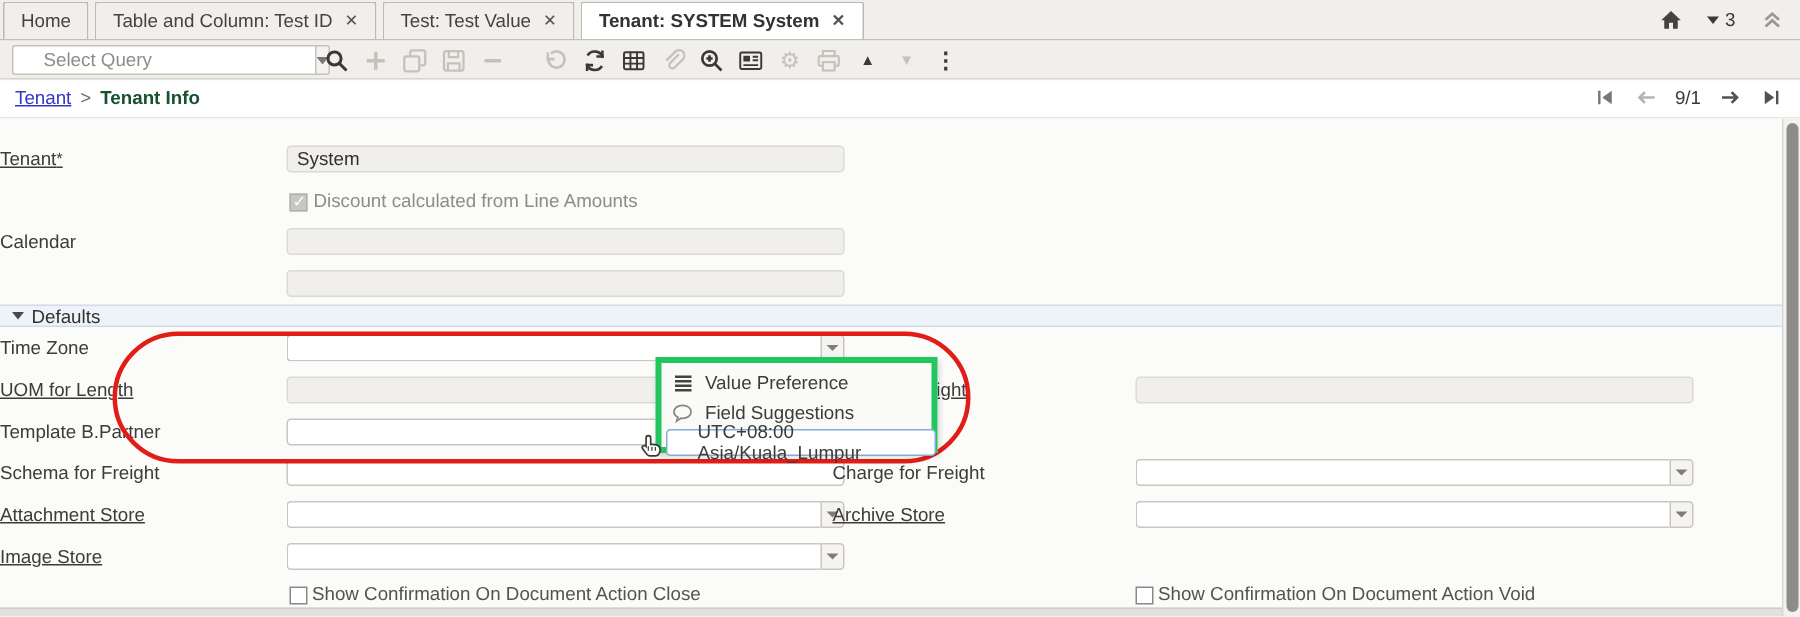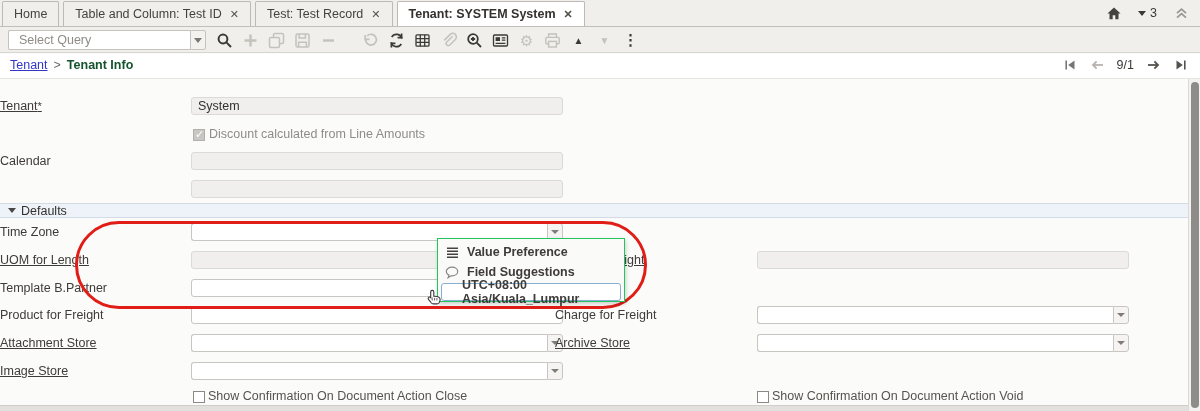--- a/index.html
+++ b/index.html
@@ -18,21 +18,21 @@
   .tabbar-right { position:absolute; right:10px; top:0; height:26px; display:flex; align-items:center; gap:16px; }
   .winsel { display:flex; align-items:center; gap:4px; font-size:12.5px; color:#3b3936; }
   .winsel .tri { width:0; height:0; border-left:4px solid transparent; border-right:4px solid transparent;
                  border-top:5px solid #3b3936; }
 
   
   .toolbar { position:absolute; left:0; top:27px; width:1200px; height:26px; background:#f1efec;
              border-bottom:1px solid #d8d5d1; display:flex; align-items:center; }
   .sqwrap { position:absolute; left:8px; top:3px; width:198px; height:20px; display:flex; }
   .sq { flex:1; height:20px; border:1px solid #c6c3bf; border-right:none; border-radius:2px 0 0 2px;
-        padding:0 10px; font-size:12.5px; color:#3b3936; background:#fff; outline:none; }
+        padding:0 20px; font-size:12.5px; color:#3b3936; background:#fff; outline:none; }
   .sq::placeholder { color:#8f8c87; }
   .sqbtn { width:18px; height:20px; background:#f4f2ef; border:1px solid #c6c3bf; border-radius:0 2px 2px 0;
            display:flex; align-items:center; justify-content:center; }
   .sqbtn .tri { width:0; height:0; border-left:4px solid transparent; border-right:4px solid transparent;
                 border-top:5px solid #7b7874; }
   .icons { position:absolute; left:216px; top:0; height:26px; display:flex; align-items:center; gap:9px; }
   .tbi { width:17px; height:17px; display:flex; align-items:center; justify-content:center; color:#3b3936; }
   .tbi.dis { color:#c5c1bb; }
   .tbi svg { display:block; }
   .glyph { font-size:15px; line-height:1; }
@@ -80,21 +80,21 @@
   .cblbl.dim { color:#8f8c87; }
 
   .secband { position:absolute; left:0; top:124px; width:1188px; height:15px; background:#eef3f9;
              border-top:1px solid #d3dce6; border-bottom:1px solid #d3dce6; display:flex; align-items:center; }
   .secband .tri { width:0; height:0; border-left:4px solid transparent; border-right:4px solid transparent;
                   border-top:5px solid #4a4744; margin:0 5px 0 8px; }
   .secband .t { font-size:12.5px; font-weight:normal; color:#33312e; }
 
   
   .menu { position:absolute; left:437px; top:159px; width:188px; height:64px; background:#fafaf9;
-          border:1px solid #22c55e; box-shadow:1px 2px 4px rgba(0,0,0,0.18); z-index:6; padding-top:3px;font-weight:bold; }
+          border:4px solid #22c55e; box-shadow:1px 2px 4px rgba(0,0,0,0.18); z-index:6; padding-top:3px; }
   .mi { height:20px; display:flex; align-items:center; gap:8px; padding-left:7px; font-size:12.5px; color:#3e3b38; }
   .mi .mic { width:14px; display:flex; justify-content:center; }
   .mi-sel { position:absolute; left:3px; top:44px; width:180px; height:18px; background:#fff;
             border:1px solid #84aed2; border-radius:3px; display:flex; align-items:center;
             padding-left:20px; font-size:12.5px; color:#3e3b38; }
 
   
   .redoval { position:absolute; left:75px; top:142px; width:572px; height:88px;
              border:3px solid #e01d16; border-radius:46px; z-index:5; }
   .hand { position:absolute; left:426px; top:209px; z-index:8; }
@@ -113,21 +113,21 @@
 
   <div class="tabbar">
     <div class="tab">
       <span>Home</span>
     </div>
     <div class="tab">
       <span>Table and Column: Test ID</span>
       <span class="x">✕</span>
     </div>
     <div class="tab">
-      <span>Test: Test Record</span>
+      <span>Test: Test Value</span>
       <span class="x">✕</span>
     </div>
     <div class="tab active">
       <span>Tenant: SYSTEM System</span>
       <span class="x">✕</span>
     </div>
     <div class="tabbar-right">
       <span class="tbi">
         <svg width="16" height="15" viewBox="0 0 17 16">
             <path d="M8.5 1.5 L15.5 8 h-2.2 v6 h-3.4 v-4.2 h-2.8 V14 H3.7 V8 H1.5 Z" fill="#45423f"></path>
@@ -300,21 +300,21 @@
     </div>
 
     <div class="lbl lnk" style="top:172px;">UOM for Length</div>
     <input class="fld ro" style="top: 172px;" readonly="" value="">
     <div class="lbl r lnk" style="top:172px;">UOM for Weight</div>
     <input class="fld ro rcol" style="top: 172px;" readonly="" value="">
 
     <div class="lbl" style="top:200px;">Template B.Partner</div>
     <input class="fld" style="top: 200px;" value="">
 
-    <div class="lbl" style="top:227px;">Product for Freight</div>
+    <div class="lbl" style="top:227px;">Schema for Freight</div>
     <input class="fld" style="top: 227px;" value="">
     <div class="lbl r" style="top:227px;">Charge for Freight</div>
     <div class="combo rcol" style="top:227px;">
       <span class="cin"></span>
       <span class="cbtn">
           <span class="tri"></span>
         </span>
     </div>
 
     <div class="lbl lnk" style="top:255px;">Attachment Store</div>

